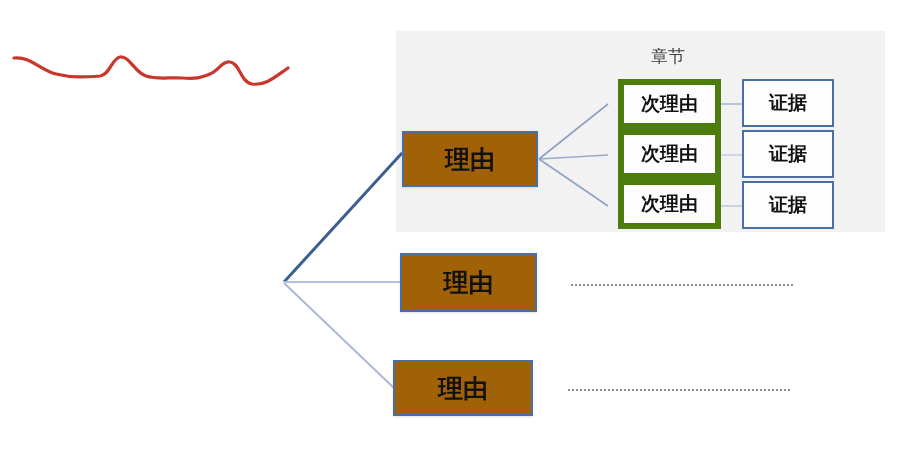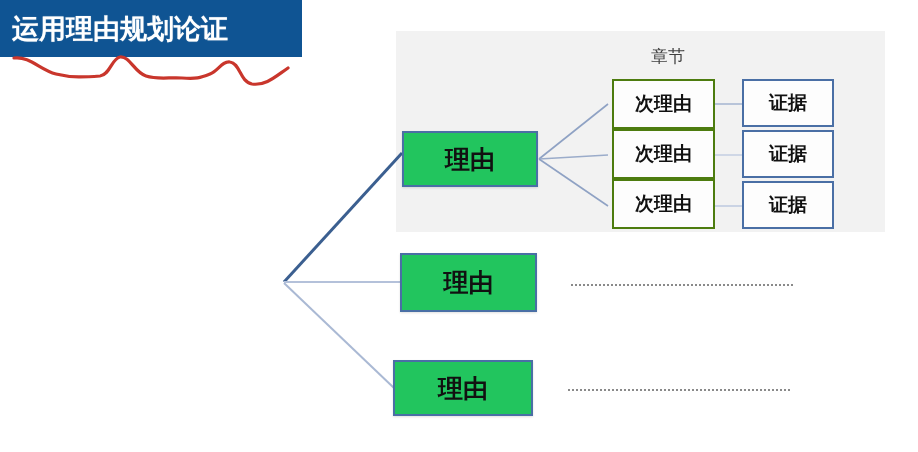--- a/index.html
+++ b/index.html
@@ -23,39 +23,39 @@
 
   
   .grey-panel{
     position:absolute;left:396px;top:31px;width:489px;height:201px;
     background:#f2f2f2;
   }
 
   
   .node{
     position:absolute;box-sizing:border-box;
-    background:#22c55e;border:2px solid #4a6fa5;
+    background:#a16207;border:2px solid #4a6fa5;
     display:flex;align-items:center;justify-content:center;
     color:#111;font-weight:bold;
   }
   .node.shadowy{box-shadow:0 1px 2px rgba(0,0,0,.12);}
 
   .main-node{left:25px;top:228px;width:258px;height:108px;font-size:36px;
              border-width:2px;}
   .main-node .lbl{letter-spacing:2px;}
 
   .reason-1{left:402px;top:131px;width:136px;height:56px;font-size:25px;}
   .reason-2{left:400px;top:253px;width:137px;height:59px;font-size:25px;}
   .reason-3{left:393px;top:360px;width:140px;height:56px;font-size:25px;}
 
   
   .sub-stack{position:absolute;left:608px;top:79px;width:103px;height:150px;}
   .sub-node{
-    position:absolute;left:4px;width:103px;height:50px;box-sizing:border-box;
-    background:#fdfdfd;border:2px solid #4d7c0f;
+    position:absolute;left:10px;width:103px;height:50px;box-sizing:border-box;
+    background:#fdfdfd;border:6px solid #4d7c0f;
     display:flex;align-items:center;justify-content:center;
     font-size:19px;font-weight:bold;color:#111;
   }
   .sub-node.s0{top:0;}
   .sub-node.s1{top:50px;}
   .sub-node.s2{top:100px;}
 
   .ev-node{
     position:absolute;left:742px;width:92px;height:48px;box-sizing:border-box;
     background:#fdfdfd;border:2px solid #4a6fa5;
@@ -101,23 +101,20 @@
 
     <line x1="539" y1="159" x2="608" y2="104" stroke="#8fa2c4" stroke-width="1.6"></line>
     <line x1="539" y1="159" x2="608" y2="155" stroke="#9bacca" stroke-width="1.6"></line>
     <line x1="539" y1="159" x2="608" y2="206" stroke="#8fa2c4" stroke-width="1.6"></line>
 
     <line x1="711" y1="104" x2="742" y2="104" stroke="#a9b8d3" stroke-width="1.6"></line>
     <line x1="700" y1="155" x2="742" y2="155" stroke="#c3cee2" stroke-width="1.6"></line>
     <line x1="706" y1="206" x2="742" y2="206" stroke="#bcc8df" stroke-width="1.6"></line>
   </svg>
 
-  <div class="banner">
-    <span class="banner-text">运用理由规划论证</span>
-  </div>
 
   <svg class="squiggle" viewBox="0 0 310 40" xmlns="http://www.w3.org/2000/svg">
     <path d="M14,8 C30,6 40,20 56,24 C72,28 86,27 100,26 C110,25 112,8 120,7
              C130,6 134,22 146,26 C158,30 170,27 182,28 C196,29 200,28 210,24
              C218,21 222,11 230,12 C240,13 240,32 252,34 C266,36 276,26 288,18" fill="none" stroke="#c9362c" stroke-width="3.2" stroke-linecap="round" stroke-linejoin="round"></path>
   </svg>
 
 
   <div class="chapter-label">章节</div>
 

